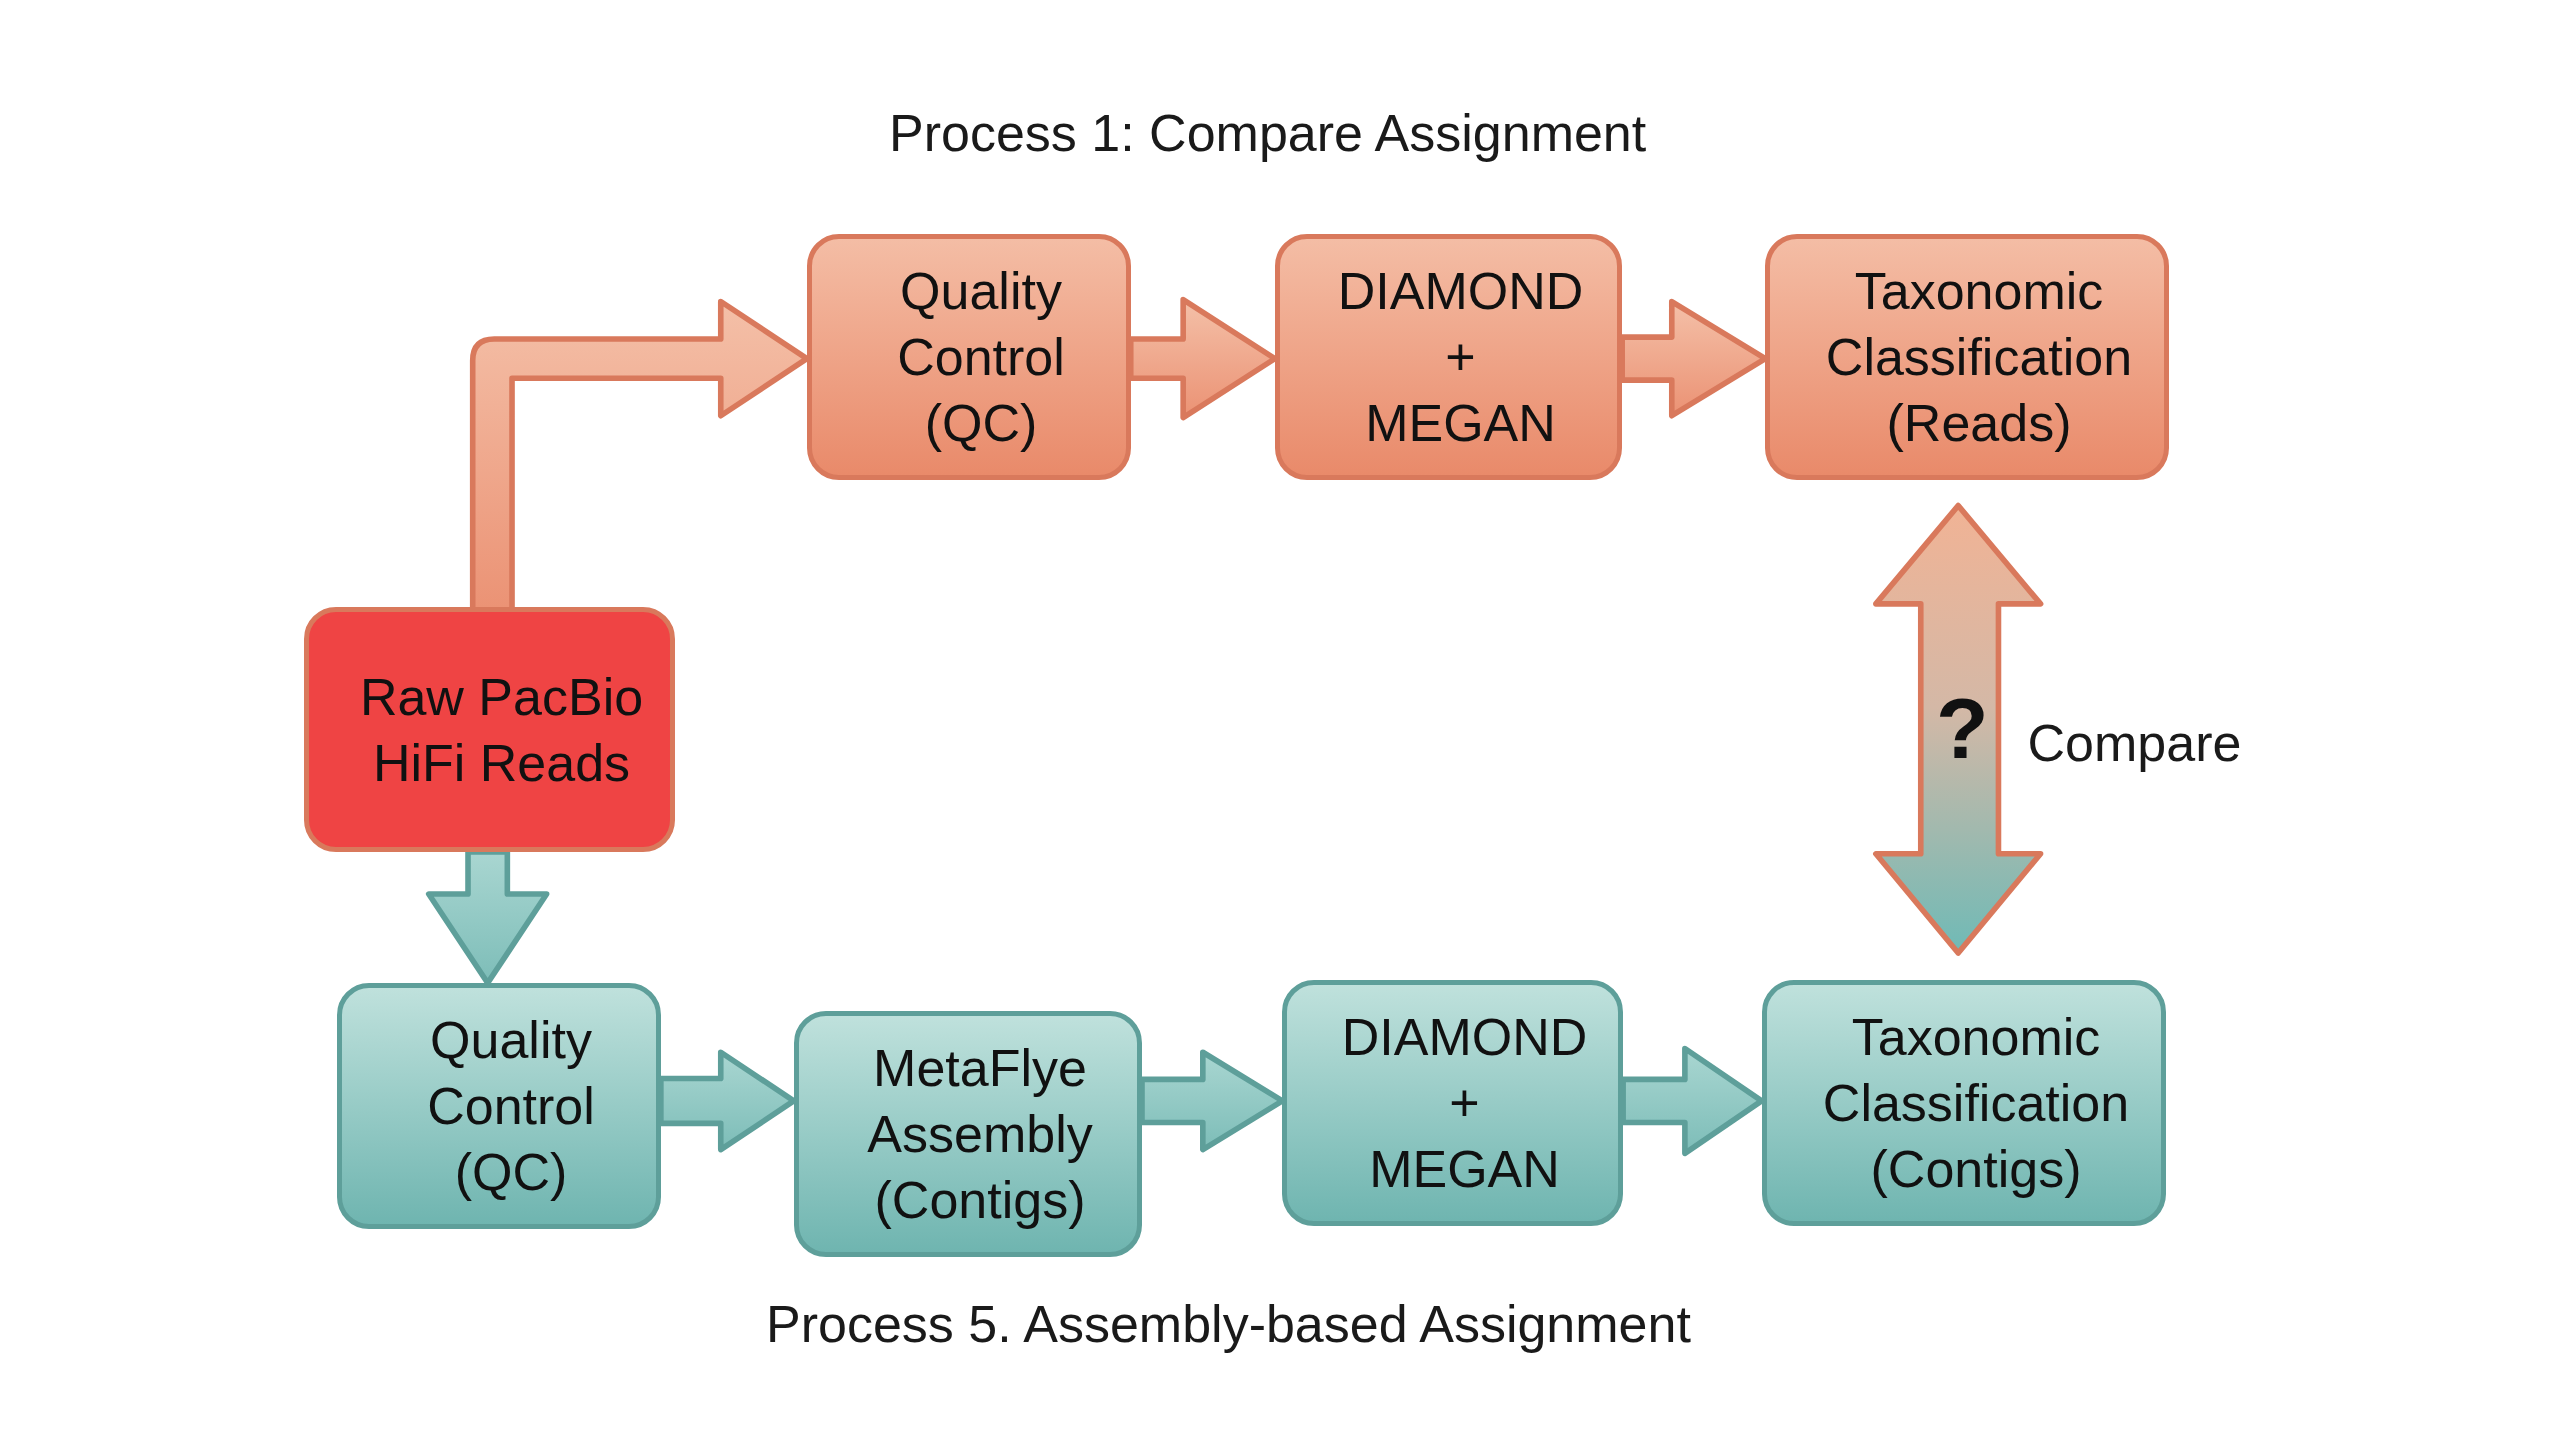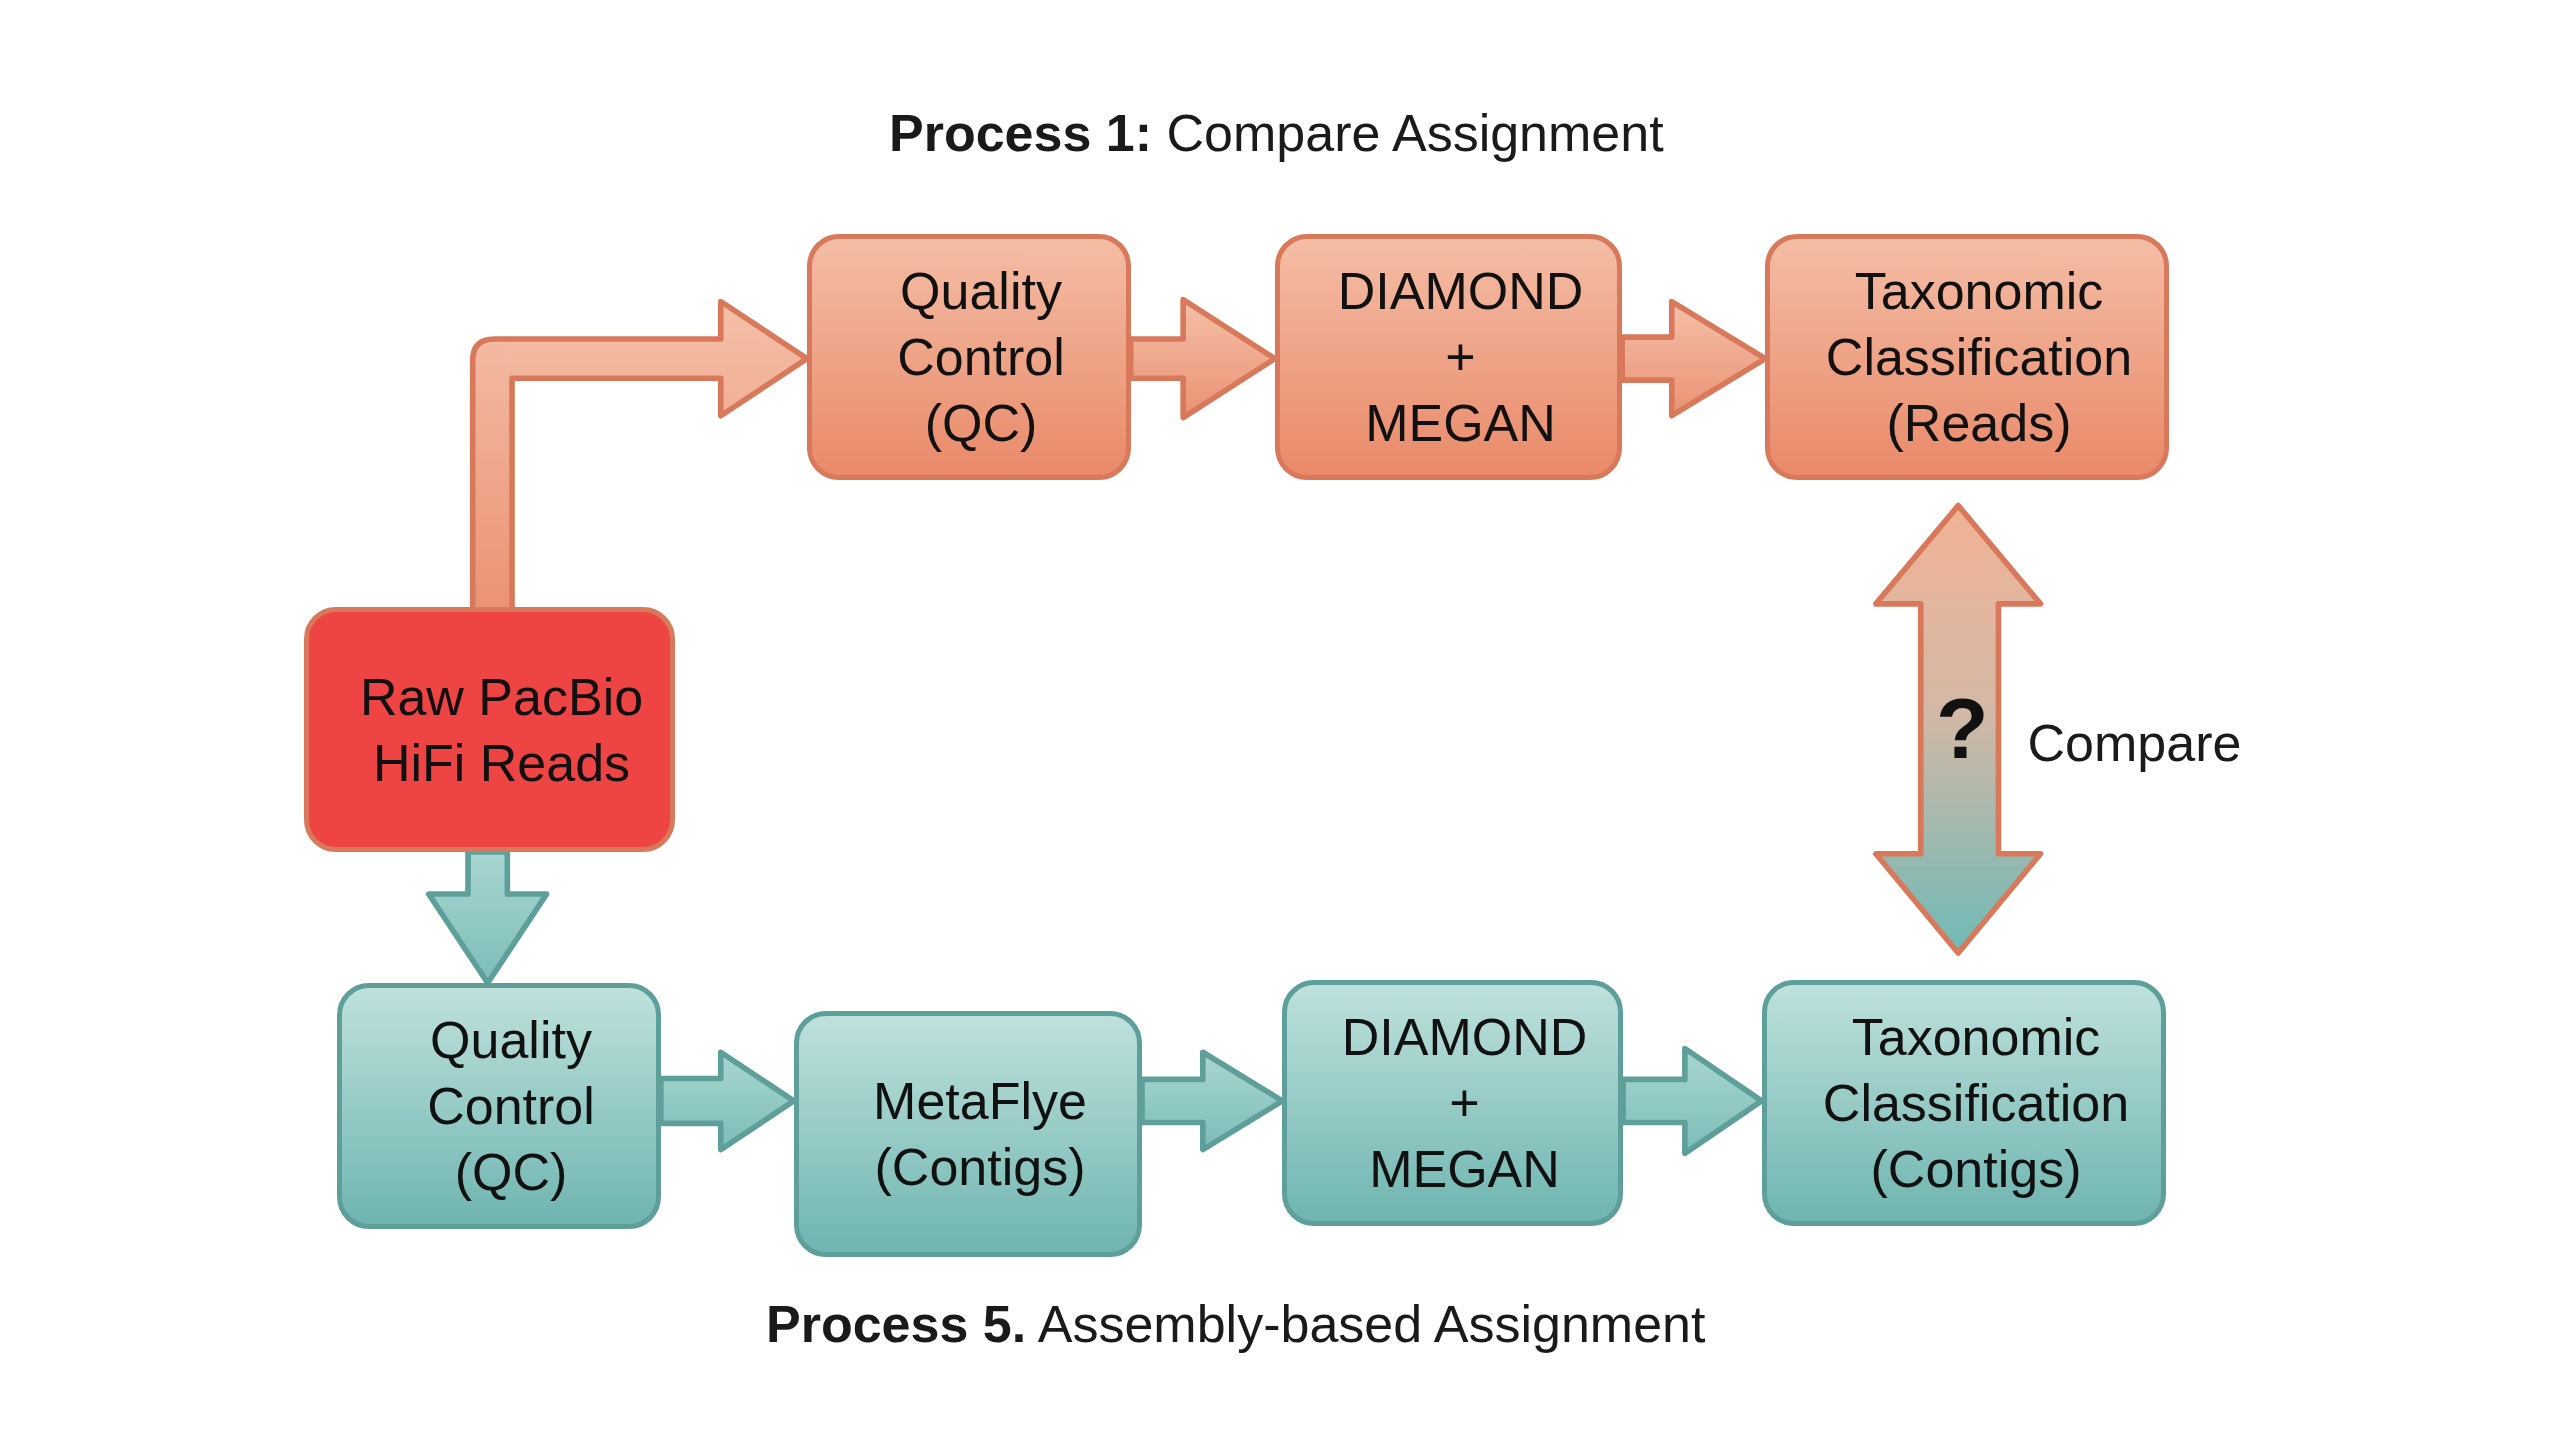--- a/index.html
+++ b/index.html
@@ -1,20 +1,20 @@
 <!DOCTYPE html>
 <html style="font-size:15px"><head>
 <meta charset="utf-8">
 <style>
   html, body { margin:0; padding:0; background:#ffffff; }
   body { width:2576px; height:1438px; position:relative; overflow:hidden;
          font-family:"Liberation Sans", sans-serif; color:#111; }
   svg.canvas { position:absolute; left:0; top:0; width:2576px; height:1438px; }
   .title { position:absolute; font-size:52px; white-space:nowrap; color:#1a1a1a; }
-  .title b { font-weight:700; }
+  .title b { font-weight:400; }
   .box { position:absolute; box-sizing:border-box; border-radius:32px;
          display:flex; flex-direction:column; align-items:center; justify-content:center;
          text-align:center; font-size:52px; line-height:66px; color:#111;padding-left:24px; }
   .box.orange { background:linear-gradient(#f4bda5, #e98a6a); border:5.6px solid #d9795c; }
   .box.orange-light { background:#ef4444; border:5.6px solid #d9795c; }
   .box.teal { background:linear-gradient(#bfe1dc, #6fb5b0); border:5.6px solid #5e9f9a; }
   .compare { position:absolute; font-size:52px; line-height:66px; text-align:center; color:#1a1a1a;margin-top:44px; }
   .qmark { position:absolute; font-size:86px; font-weight:700; color:#111; }
 </style>
 </head>
@@ -82,20 +82,21 @@
   <span>(Reads)</span>
 </div>
 
 <div class="box teal" style="left:337px; top:983px; width:324px; height:246px;">
   <span>Quality</span>
   <span>Control</span>
   <span>(QC)</span>
 </div>
 <div class="box teal" style="left:794px; top:980px; width:348px; height:246px;margin-top:31px;">
   <span>MetaFlye</span>
+  <span>Assembly</span>
   <span>(Contigs)</span>
 </div>
 <div class="box teal" style="left:1282px; top:980px; width:341px; height:246px;">
   <span>DIAMOND</span>
   <span>+</span>
   <span>MEGAN</span>
 </div>
 <div class="box teal" style="left:1762px; top:980px; width:404px; height:246px;">
   <span>Taxonomic</span>
   <span>Classification</span>

